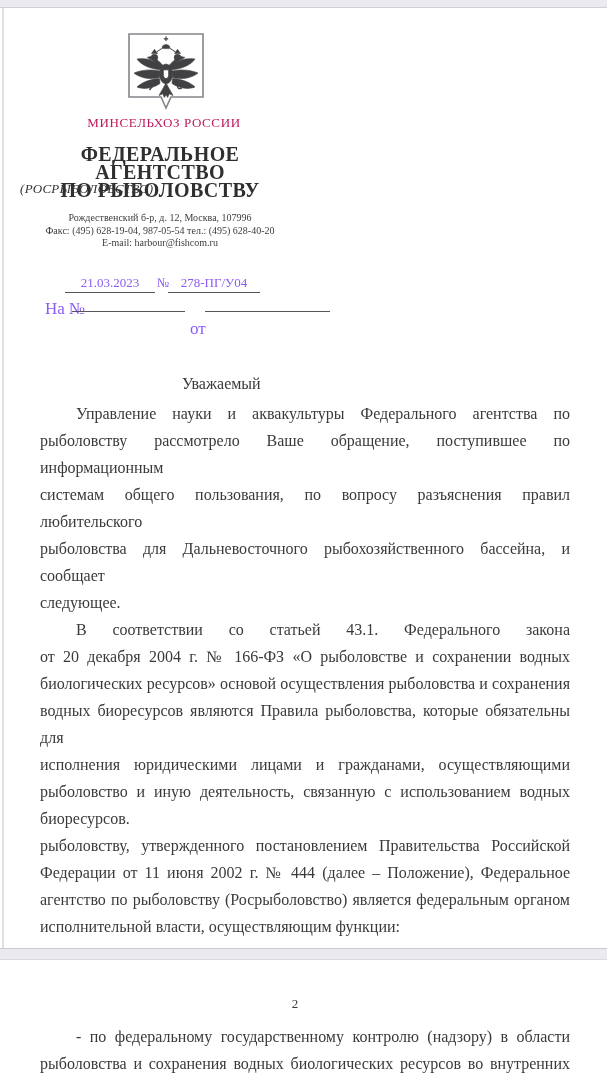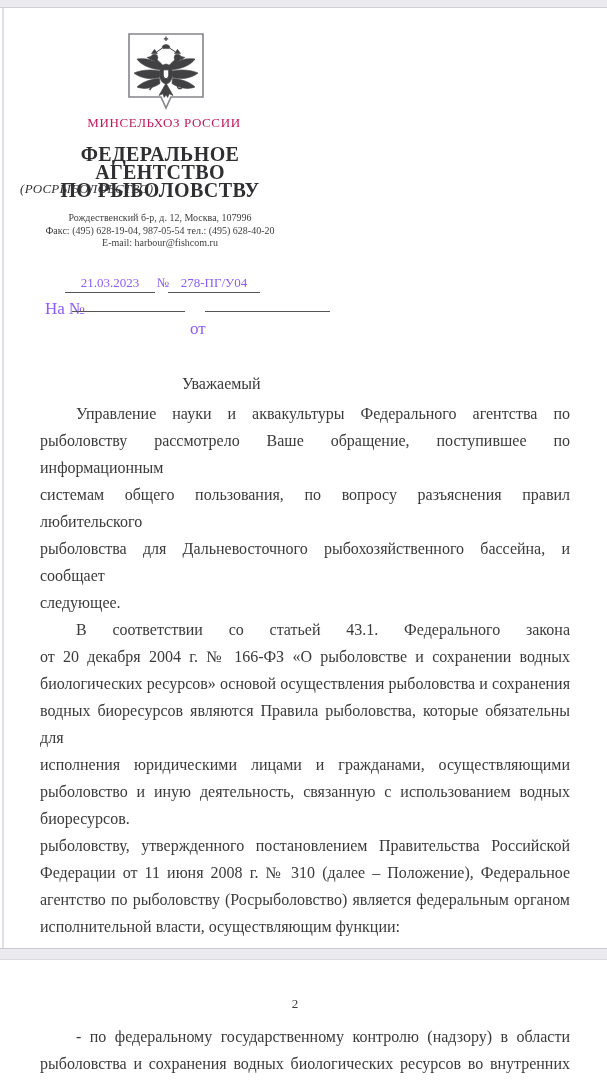--- a/index.html
+++ b/index.html
@@ -106,21 +106,21 @@
       <div class="bline">рыболовства для Дальневосточного рыбохозяйственного бассейна, и сообщает</div>
       <div class="bline plast">следующее.</div>
       <div class="bline first">В соответствии со статьей 43.1. Федерального закона</div>
       <div class="bline">от 20 декабря 2004 г. № 166-ФЗ «О рыболовстве и сохранении водных</div>
       <div class="bline">биологических ресурсов» основой осуществления рыболовства и сохранения</div>
       <div class="bline">водных биоресурсов являются Правила рыболовства, которые обязательны для</div>
       <div class="bline">исполнения юридическими лицами и гражданами, осуществляющими</div>
       <div class="bline">рыболовство и иную деятельность, связанную с использованием водных</div>
       <div class="bline plast">биоресурсов.</div>
       <div class="bline">рыболовству, утвержденного постановлением Правительства Российской</div>
-      <div class="bline">Федерации от 11 июня 2008 г.  № 310 (далее – Положение), Федеральное</div>
+      <div class="bline">Федерации от 11 июня 2002 г.  № 444 (далее – Положение), Федеральное</div>
       <div class="bline">агентство по рыболовству (Росрыболовство) является федеральным органом</div>
       <div class="bline plast">исполнительной власти, осуществляющим функции:</div>
     </div>
 
   <div class="page-break"></div>
 
   <div class="pagenum">2</div>
   <div class="body" id="body2">
       <div class="bline first">- по федеральному государственному контролю (надзору) в области</div>
       <div class="bline">рыболовства и сохранения водных биологических ресурсов во внутренних</div>

